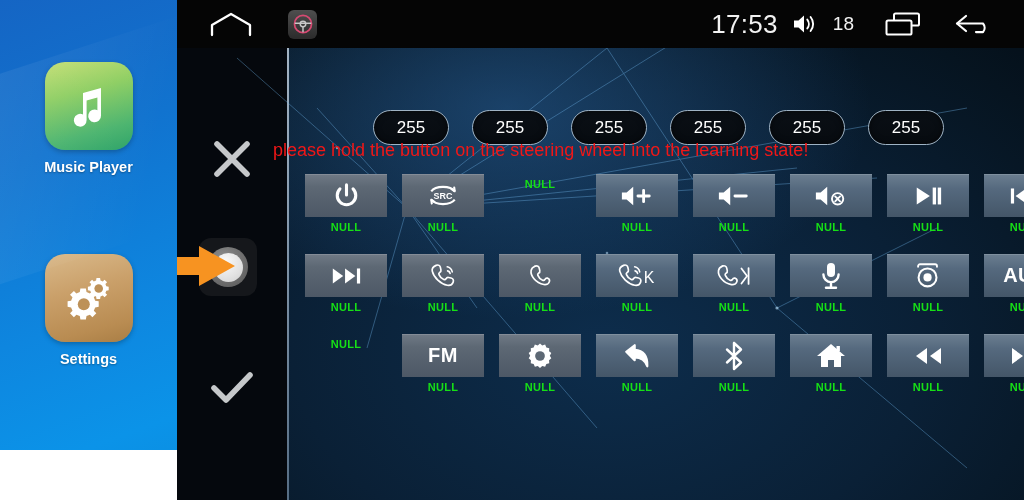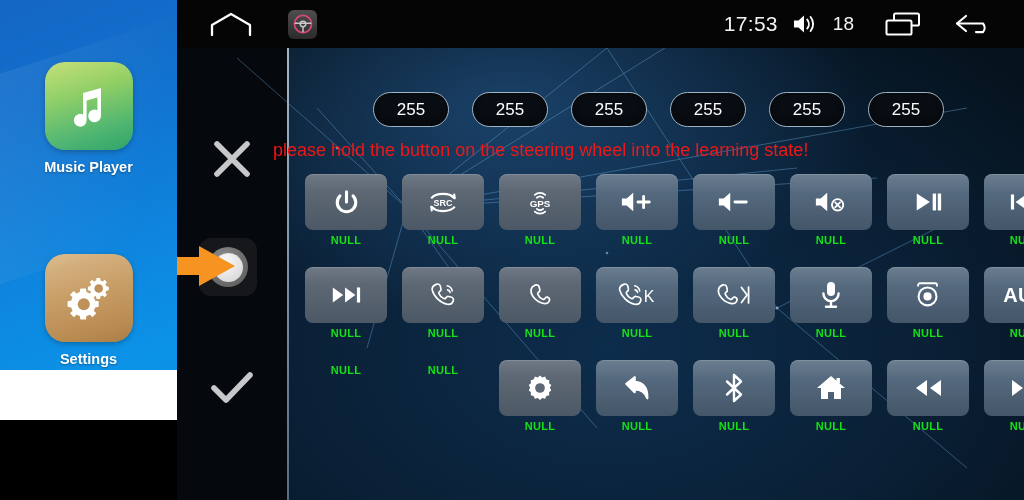--- a/index.html
+++ b/index.html
@@ -7,21 +7,21 @@
     width: 1024px; height: 500px;
     overflow: hidden;
     background: #000;
     font-family: "Liberation Sans", sans-serif;
   }
   #root { position: relative; width: 1024px; height: 500px; }
 
   
   .launcher {
     position: absolute; left: 0; top: 0;
-    width: 177px; height: 420px;
+    width: 177px; height: 500px;
     background: linear-gradient(160deg,#1565c4 0%, #1173cf 30%, #0e86df 62%, #0b93e8 85%, #0a8ddf 100%);
     overflow: hidden;
   }
   .launcher:after{
     content:""; position:absolute; left:-40px; top:40px; width:320px; height:200px;
     background: linear-gradient(120deg, rgba(255,255,255,.09), rgba(255,255,255,0) 60%);
     transform: rotate(-18deg); pointer-events:none;
   }
   .launcher-bottom {
     position:absolute; left:0; bottom:0; width:177px; height:50px; background:#fff;
@@ -53,21 +53,21 @@
   .sb-home { margin-left: 33px; display:flex; align-items:center; }
   .sb-wheel {
     margin-left: 36px; width: 29px; height: 29px; border-radius: 6px;
     background: linear-gradient(180deg,#4e4e4e,#2b2b2b);
     display:flex; align-items:center; justify-content:center;
   }
   .sb-right {
     margin-left:auto; display:flex; align-items:center; gap: 14px;
     padding-right: 28px; color:#f2f2f2;
   }
-  .sb-time { font-size: 21px; letter-spacing:.3px; }
+  .sb-time { font-size: 26px; letter-spacing:.3px; }
   .sb-vol-num { font-size: 19px; }
   .sb-recents { margin-left: 16px; }
   .sb-back { margin-left: 18px; }
 
   
   .content {
     position:absolute; left:0; top:48px; width:847px; height:452px;
     background:
       radial-gradient(520px 300px at 330px 60px, rgba(40,95,150,.55), rgba(0,0,0,0) 70%),
       radial-gradient(700px 480px at 430px 300px, #0d2d4c 0%, #0a2036 45%, #061420 78%, #030b13 100%);
@@ -104,21 +104,21 @@
     width: 29px; height: 29px; border-radius:50%;
     background: radial-gradient(circle at 38% 30%, #fafafa 0%, #e2e2e2 60%, #cfcfcf 100%);
   }
   .pointer-arrow {
     position:absolute; left: -22px; top: 196px; width: 82px; height: 44px;
     z-index: 5;
   }
 
   
   .pills {
-    position:absolute; left: 196px; top: 44px;
+    position:absolute; left: 196px; top: 62px;
     display:flex; gap: 23px;
   }
   .pill {
     width: 76px; height: 35px; border-radius: 18px;
     border: 1.6px solid #9fb3c4;
     background: linear-gradient(180deg,#0a0f15,#070b10);
     color:#ffffff; font-size: 17px;
     display:flex; align-items:center; justify-content:center;
     box-shadow: inset 0 0 6px rgba(0,0,0,.6);
   }
@@ -131,21 +131,21 @@
   }
 
   
   .grid {
     position:absolute; left: 128px; top: 126px;
     display:flex; flex-direction:column; gap: 21px;
   }
   .grid-row { display:flex; gap: 15px; }
   .cell { width: 82px; display:flex; flex-direction:column; align-items:center; }
   .btn {
-    width: 82px; height: 56px; border-radius: 8px;
+    width: 82px; height: 43px; border-radius: 0;
     background: linear-gradient(180deg,#707a86 0%, #5d6874 30%, #4d5866 100%);
     display:flex; align-items:center; justify-content:center;
     color:#fff; box-shadow: inset 0 1px 0 rgba(255,255,255,.14);
   }
   .btn.tint { background: linear-gradient(180deg,#6b7e90 0%, #55697e 35%, #445668 100%); }
   .btn-text { font-size: 20px; font-weight: bold; letter-spacing:.5px; }
   .cell-label {
     margin-top: 4px; color:#16e016; font-size: 11px; font-weight: bold;
     letter-spacing:.3px;
   }
@@ -314,31 +314,20 @@
                   <path d="M29.5 9.5 l-3.4 -2.2 M29.5 9.5 l-0.6 -4" stroke="#fff" stroke-width="2.2" stroke-linecap="round"></path>
                   <path d="M4.5 18.5 l3.4 2.2 M4.5 18.5 l0.6 4" stroke="#fff" stroke-width="2.2" stroke-linecap="round"></path>
                   <text x="17" y="18" font-family="Liberation Sans, sans-serif" font-size="9.5" font-weight="bold" fill="#fff" text-anchor="middle">SRC</text>
                 </svg>
               </span>
             </div>
             <div class="cell-label">NULL</div>
           </div>
 
           <div class="cell">
-            <div class="btn">
-              <span>
-                <svg width="28" height="28" viewBox="0 0 30 30" aria-hidden="true">
-                  <path d="M9.4 7.4 a8.4 8.4 0 0 1 11.2 0" fill="none" stroke="#fff" stroke-width="1.9" stroke-linecap="round"></path>
-                  <path d="M11.6 10.4 a5.2 5.2 0 0 1 6.8 0" fill="none" stroke="#fff" stroke-width="1.9" stroke-linecap="round"></path>
-                  <path d="M9.4 25.4 a8.4 8.4 0 0 0 11.2 0" fill="none" stroke="#fff" stroke-width="1.9" stroke-linecap="round"></path>
-                  <path d="M11.6 22.4 a5.2 5.2 0 0 0 6.8 0" fill="none" stroke="#fff" stroke-width="1.9" stroke-linecap="round"></path>
-                  <text x="15" y="20" font-family="Liberation Sans, sans-serif" font-size="10.5" font-weight="bold" fill="#fff" text-anchor="middle">GPS</text>
-                </svg>
-              </span>
-            </div>
             <div class="cell-label">NULL</div>
           </div>
 
           <div class="cell tintcell">
             <div class="btn tint">
               <span>
                 <svg width="34" height="24" viewBox="0 0 36 24" aria-hidden="true">
                   <path d="M2 8.4 H7 L14 2.2 V21.8 L7 15.6 H2 Z" fill="#fff"></path>
                   <path d="M19 12 H31 M25 6 V18" stroke="#fff" stroke-width="3" stroke-linecap="round"></path>
                 </svg>
@@ -500,20 +489,23 @@
             <div class="cell-label">NULL</div>
           </div>
         </div>
 
         <div class="grid-row">
           <div class="cell">
             <div class="cell-label">NULL</div>
           </div>
 
           <div class="cell">
+            <div class="btn">
+              <span class="btn-text">FM</span>
+            </div>
             <div class="cell-label">NULL</div>
           </div>
 
           <div class="cell">
             <div class="btn">
               <span>
                 <svg width="28" height="28" viewBox="0 0 30 30" aria-hidden="true">
                   <path d="M15 1.6 l2.4 2.1 3.1 -.9 1.3 3 3.1 .8 -.2 3.2 2.4 2.1 -1.6 2.8 1.6 2.8 -2.4 2.1 .2 3.2 -3.1 .8 -1.3 3 -3.1 -.9 -2.4 2.1 -2.4 -2.1 -3.1 .9 -1.3 -3 -3.1 -.8 .2 -3.2 -2.4 -2.1 1.6 -2.8 -1.6 -2.8 2.4 -2.1 -.2 -3.2 3.1 -.8 1.3 -3 3.1 .9 z" fill="#fff"></path>
                   <circle cx="15" cy="15" r="5.2" fill="#5d6874"></circle>
                 </svg>

